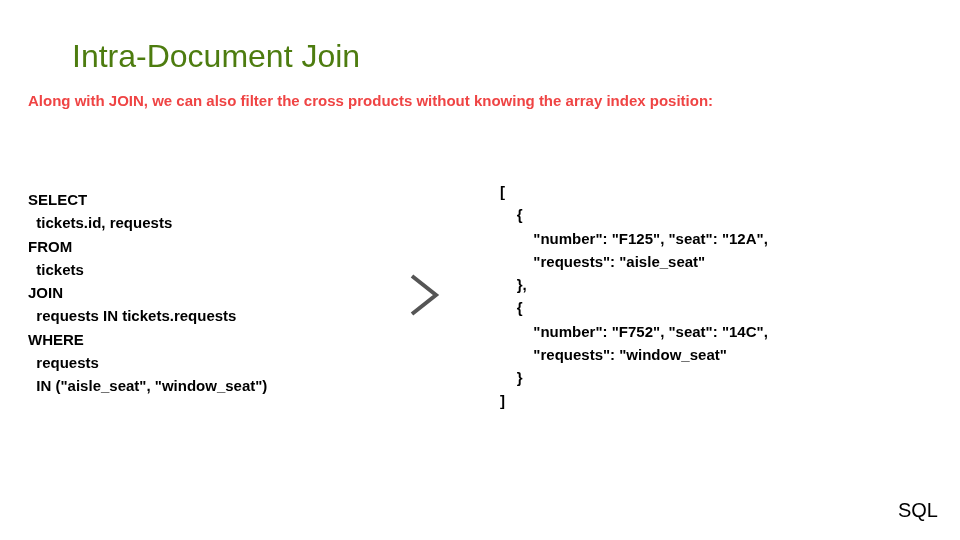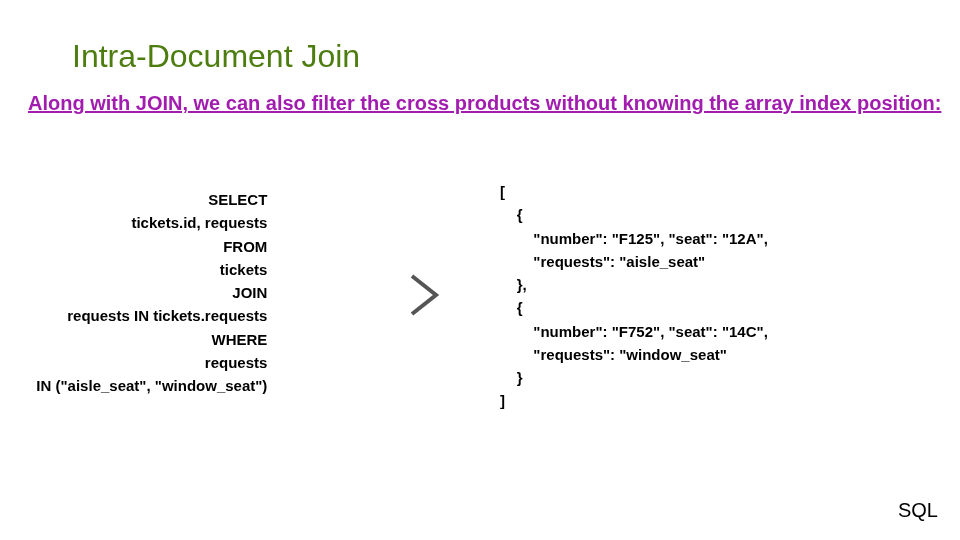--- a/index.html
+++ b/index.html
@@ -17,35 +17,33 @@
       top: 38px;
       left: 72px;
       font-size: 32px;
       font-weight: 400;
       color: #4d7c0f;
     }
     .subtitle {
       position: absolute;
       top: 92px;
       left: 28px;
-      font-size: 20px;
+      font-size: 15px;
       font-weight: 700;
-      color: #a21caf;
-      text-decoration: underline;
+      color: #ef4444;
     }
     .code-left {
       position: absolute;
       top: 188px;
       left: 28px;
       font-size: 15px;
       font-weight: 700;
       line-height: 1.55;
       white-space: pre;
       font-family: Arial, Helvetica, sans-serif;
-      text-align: right;
     }
     .code-right {
       position: absolute;
       top: 180px;
       left: 500px;
       font-size: 15px;
       font-weight: 700;
       line-height: 1.55;
       white-space: pre;
       font-family: Arial, Helvetica, sans-serif;

